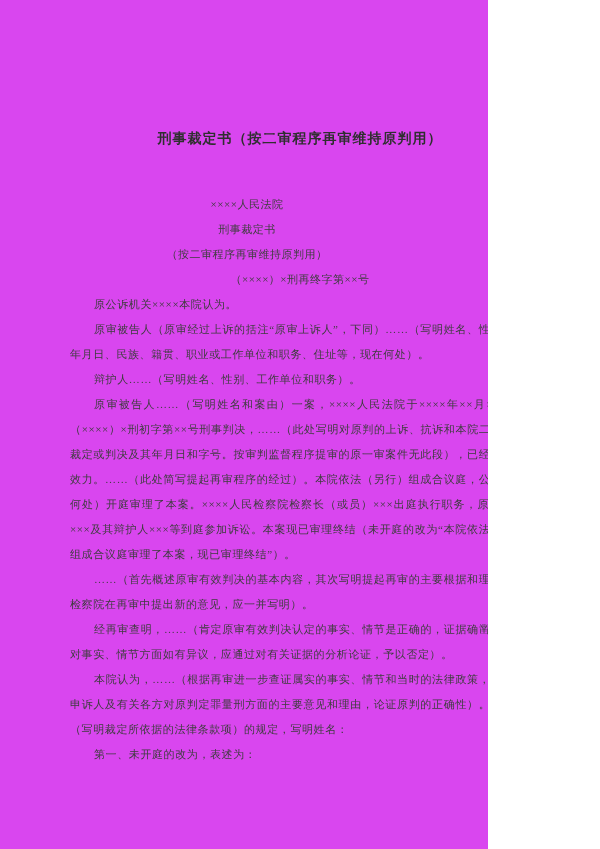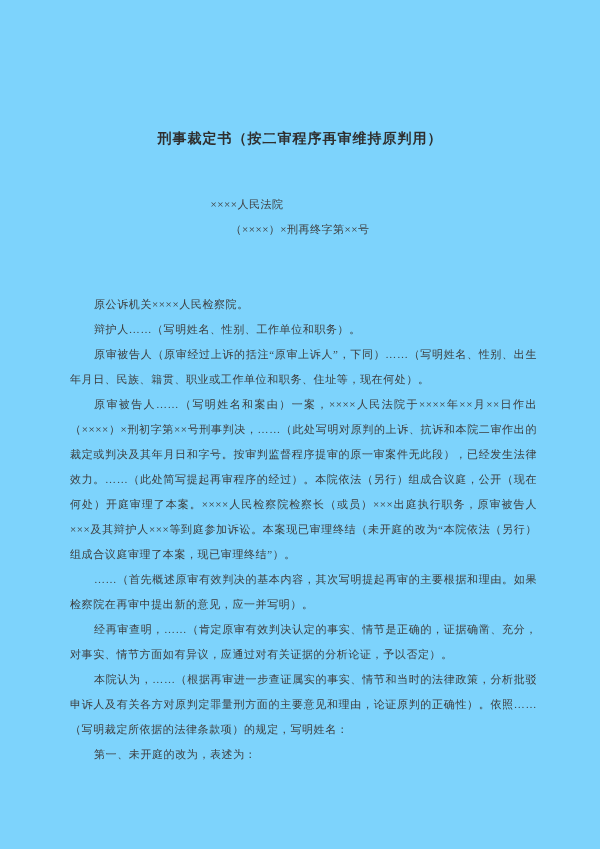--- a/index.html
+++ b/index.html
@@ -2,23 +2,23 @@
 <html><head>
 <meta charset="utf-8">
 <style>
   html, body {
     margin: 0;
     padding: 0;
     background: #ffffff;
   }
   .page {
     position: relative;
-    width: 600px;
+    width: 488px;
     height: 849px;
-    background: #7dd3fc;
+    background: #d946ef;
     font-family: "Liberation Serif", "DejaVu Serif", serif;
     color: #3d3d3d;
     overflow: hidden;
   }
   .doc-title {
     position: absolute;
     top: 130px;
     left: 0;
     width: 600px;
     margin: 0;
@@ -69,26 +69,28 @@
   }
 </style>
 </head>
 <body>
 
 <div class="page">
   <h1 class="doc-title">刑事裁定书（按二审程序再审维持原判用）</h1>
 
   <div class="header-block">
     <p class="center-line">××××人民法院</p>
+    <p class="center-line">刑事裁定书</p>
+    <p class="center-line">（按二审程序再审维持原判用）</p>
     <p class="case-number">（××××）×刑再终字第××号</p>
   </div>
 
   <div class="doc-body">
-      <p>原公诉机关××××人民检察院。</p>
+      <p>原公诉机关××××本院认为。</p>
+      <p>原审被告人（原审经过上诉的括注“原审上诉人”，下同）……（写明姓名、性别、出生年月日、民族、籍贯、职业或工作单位和职务、住址等，现在何处）。</p>
       <p>辩护人……（写明姓名、性别、工作单位和职务）。</p>
-      <p>原审被告人（原审经过上诉的括注“原审上诉人”，下同）……（写明姓名、性别、出生年月日、民族、籍贯、职业或工作单位和职务、住址等，现在何处）。</p>
       <p>原审被告人……（写明姓名和案由）一案，××××人民法院于××××年××月××日作出（××××）×刑初字第××号刑事判决，……（此处写明对原判的上诉、抗诉和本院二审作出的裁定或判决及其年月日和字号。按审判监督程序提审的原一审案件无此段），已经发生法律效力。……（此处简写提起再审程序的经过）。本院依法（另行）组成合议庭，公开（现在何处）开庭审理了本案。××××人民检察院检察长（或员）×××出庭执行职务，原审被告人×××及其辩护人×××等到庭参加诉讼。本案现已审理终结（未开庭的改为“本院依法（另行）组成合议庭审理了本案，现已审理终结”）。</p>
       <p>……（首先概述原审有效判决的基本内容，其次写明提起再审的主要根据和理由。如果检察院在再审中提出新的意见，应一并写明）。</p>
       <p>经再审查明，……（肯定原审有效判决认定的事实、情节是正确的，证据确凿、充分，对事实、情节方面如有异议，应通过对有关证据的分析论证，予以否定）。</p>
       <p>本院认为，……（根据再审进一步查证属实的事实、情节和当时的法律政策，分析批驳申诉人及有关各方对原判定罪量刑方面的主要意见和理由，论证原判的正确性）。依照……（写明裁定所依据的法律条款项）的规定，写明姓名：</p>
       <p>第一、未开庭的改为，表述为：</p>
     </div>
 </div>
 
 </body></html>

